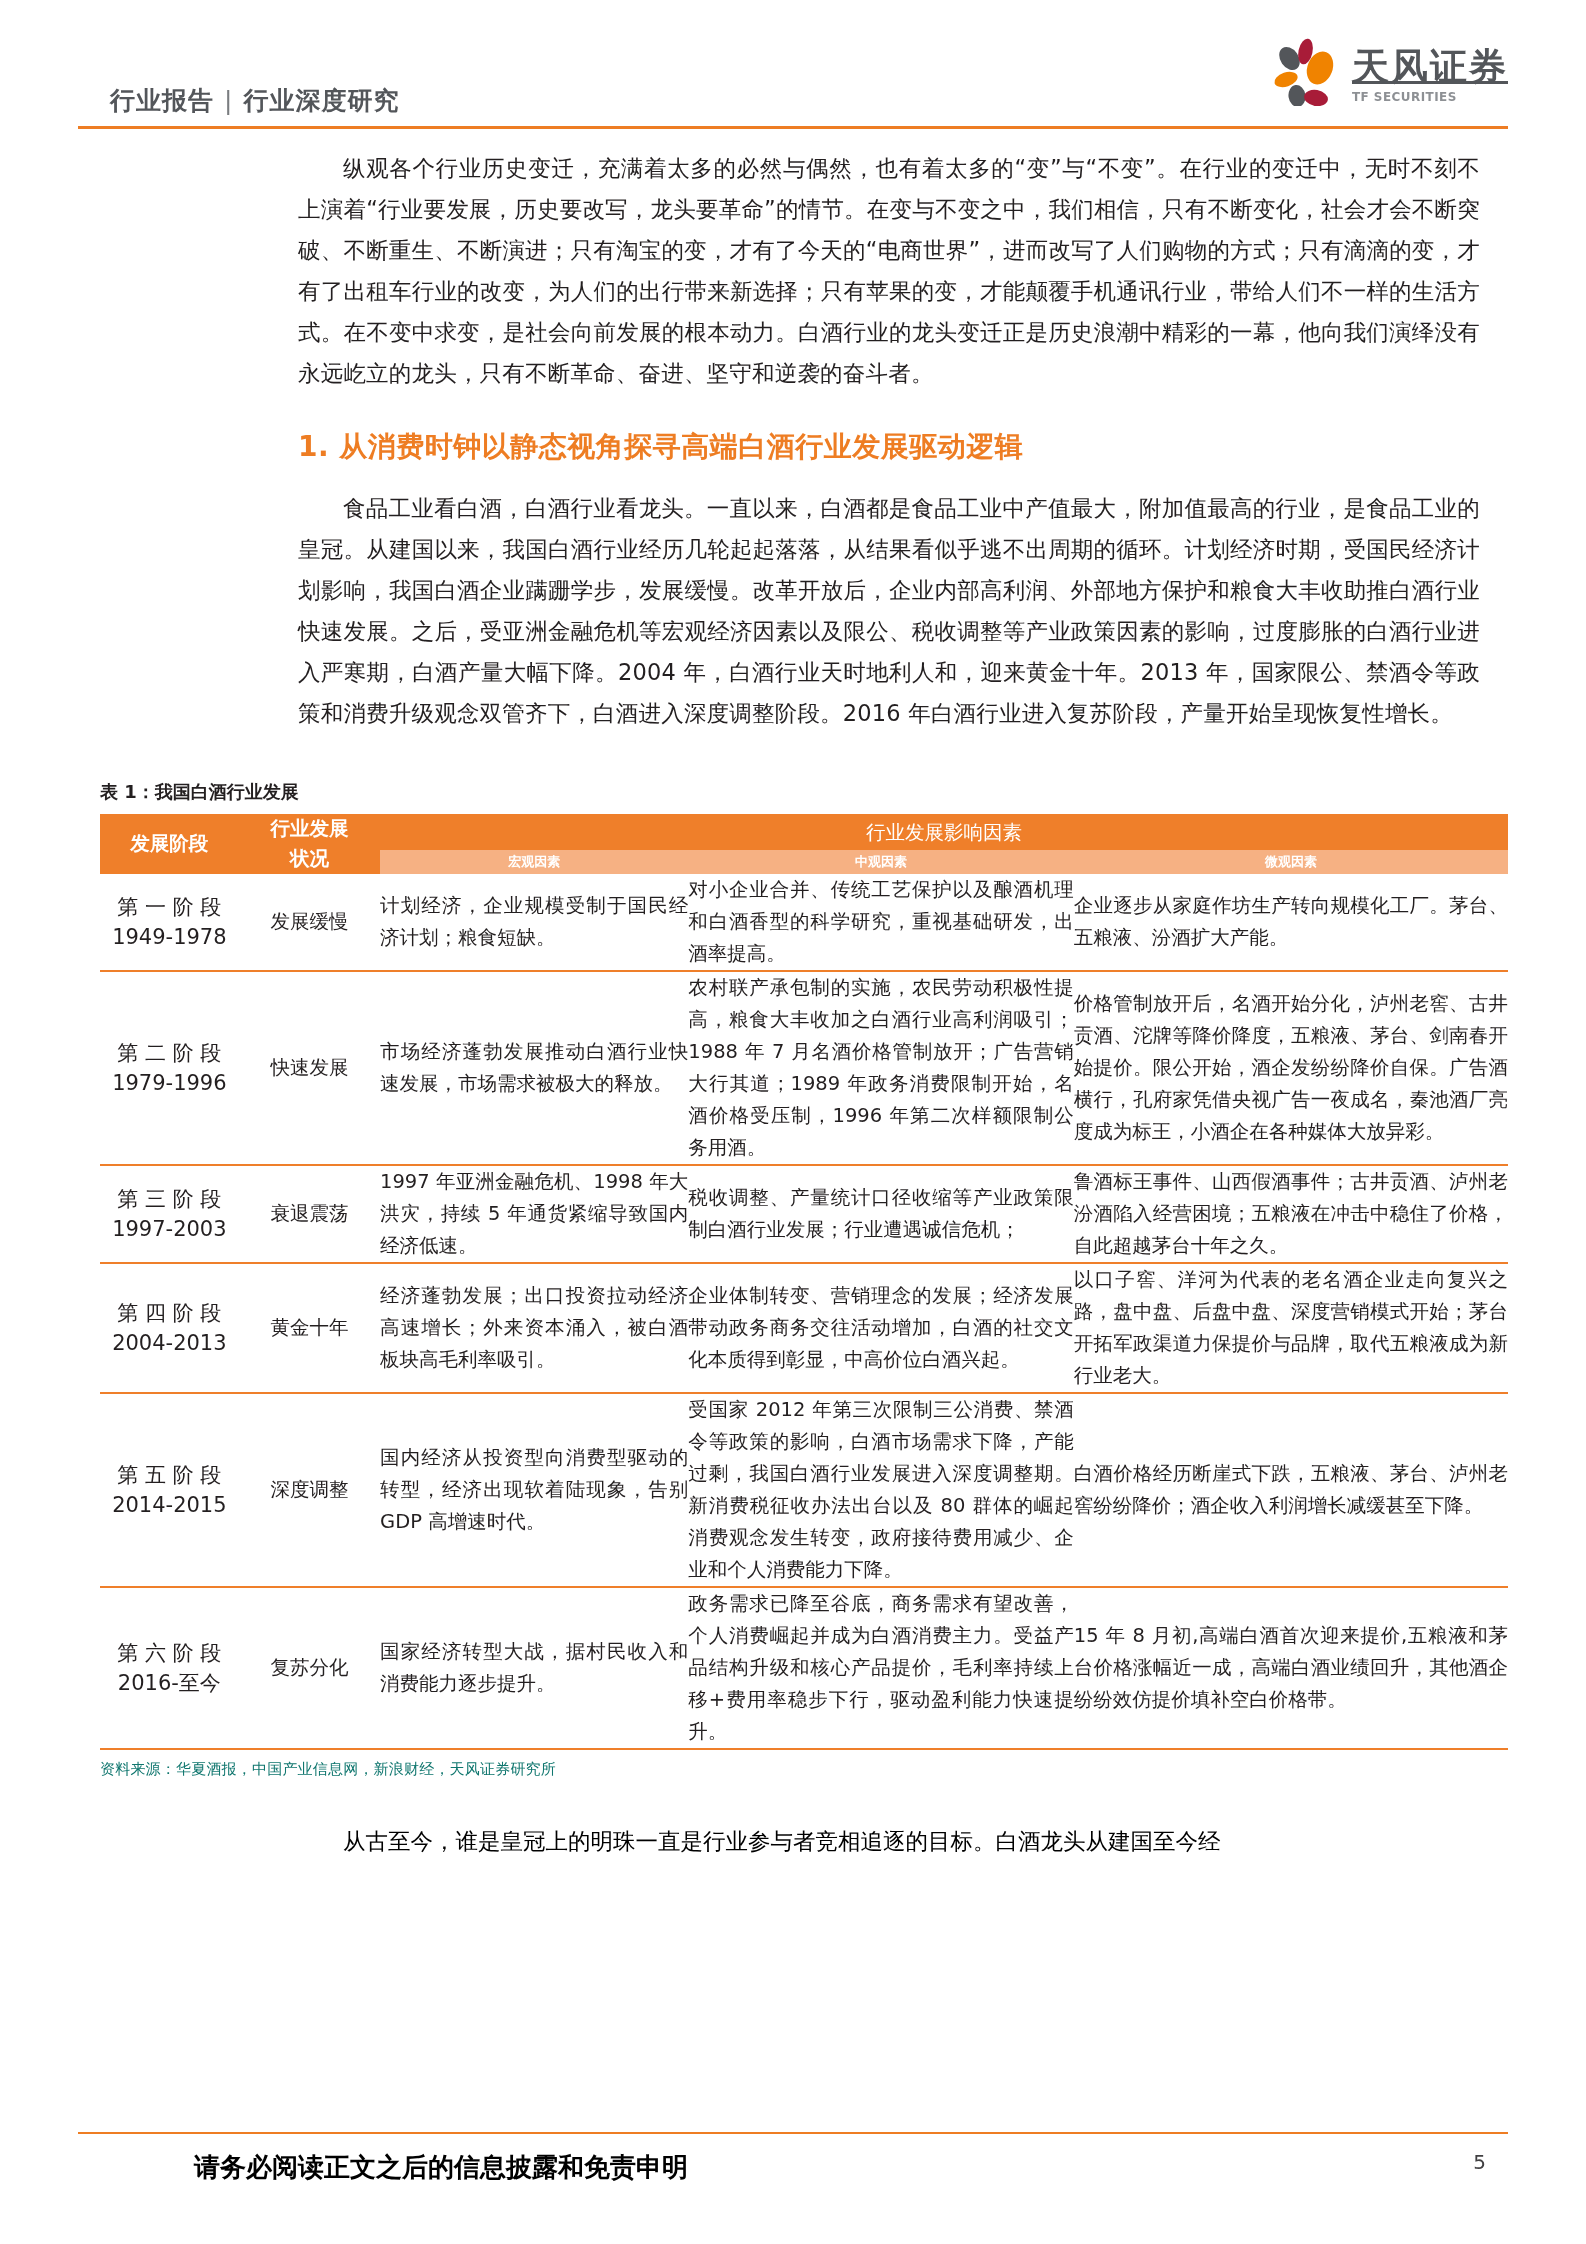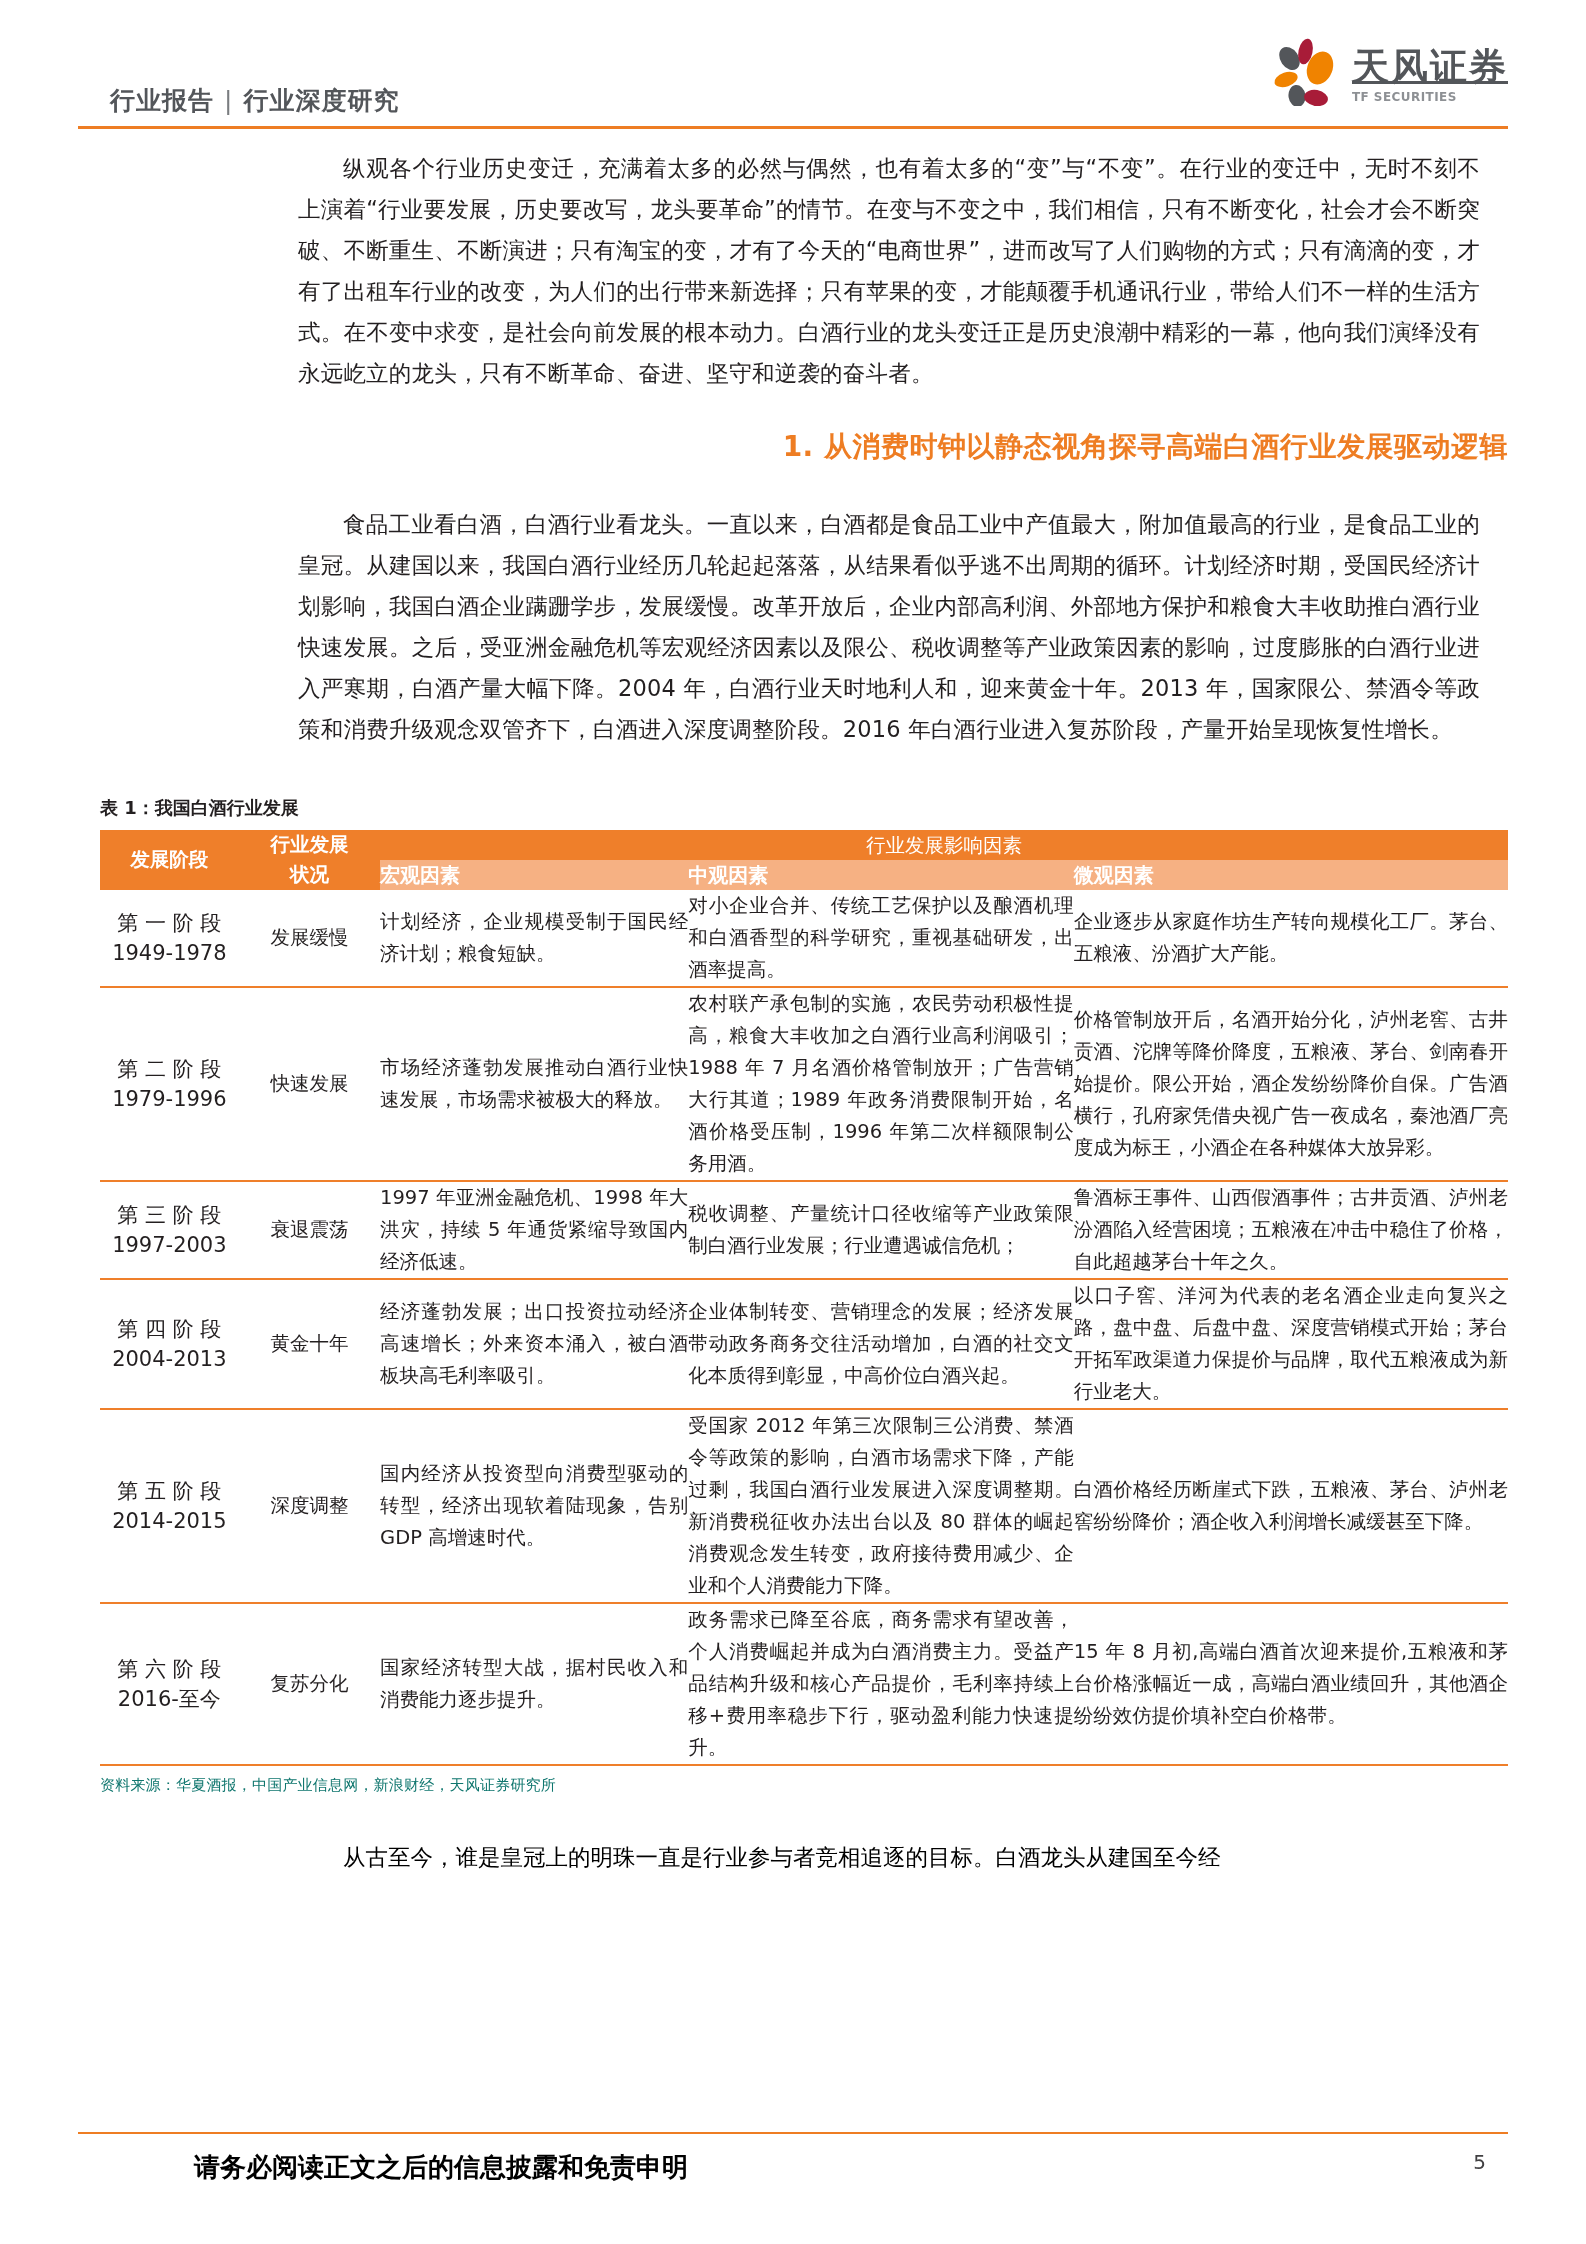--- a/index.html
+++ b/index.html
@@ -113,23 +113,22 @@
   }
   .para2 {
     padding-left: 220px;
     padding-right: 28px;
   }
 
   .section-heading {
     font-size: 28px;
     font-weight: bold;
     color: #ee7d23;
-    margin: 34px 0 38px 220px;
+    margin: 34px 0 22px 220px;
     letter-spacing: 0.5px;
-    text-align: right;
   }
 
   
   .table-caption {
     font-size: 18px;
     font-weight: bold;
     color: #231f20;
     margin: 46px 0 10px 22px;
   }
   table.data {
@@ -157,22 +156,22 @@
     color: #ffffff;
     font-weight: normal;
     text-align: center;
     font-size: 19.5px;
     padding: 8px 4px 7px;
   }
   .th-sub {
     background: #f6b183;
     color: #ffffff;
     font-weight: bold;
-    text-align: left;
-    font-size: 20px;
+    text-align: center;
+    font-size: 13px;
     padding: 9px 4px;
   }
   tbody tr {
     border-bottom: 2px solid #ef7f2a;
   }
   tbody tr:last-child {
     border-bottom: 2px solid #ef7f2a;
   }
   td.c-phase {
     text-align: center;

